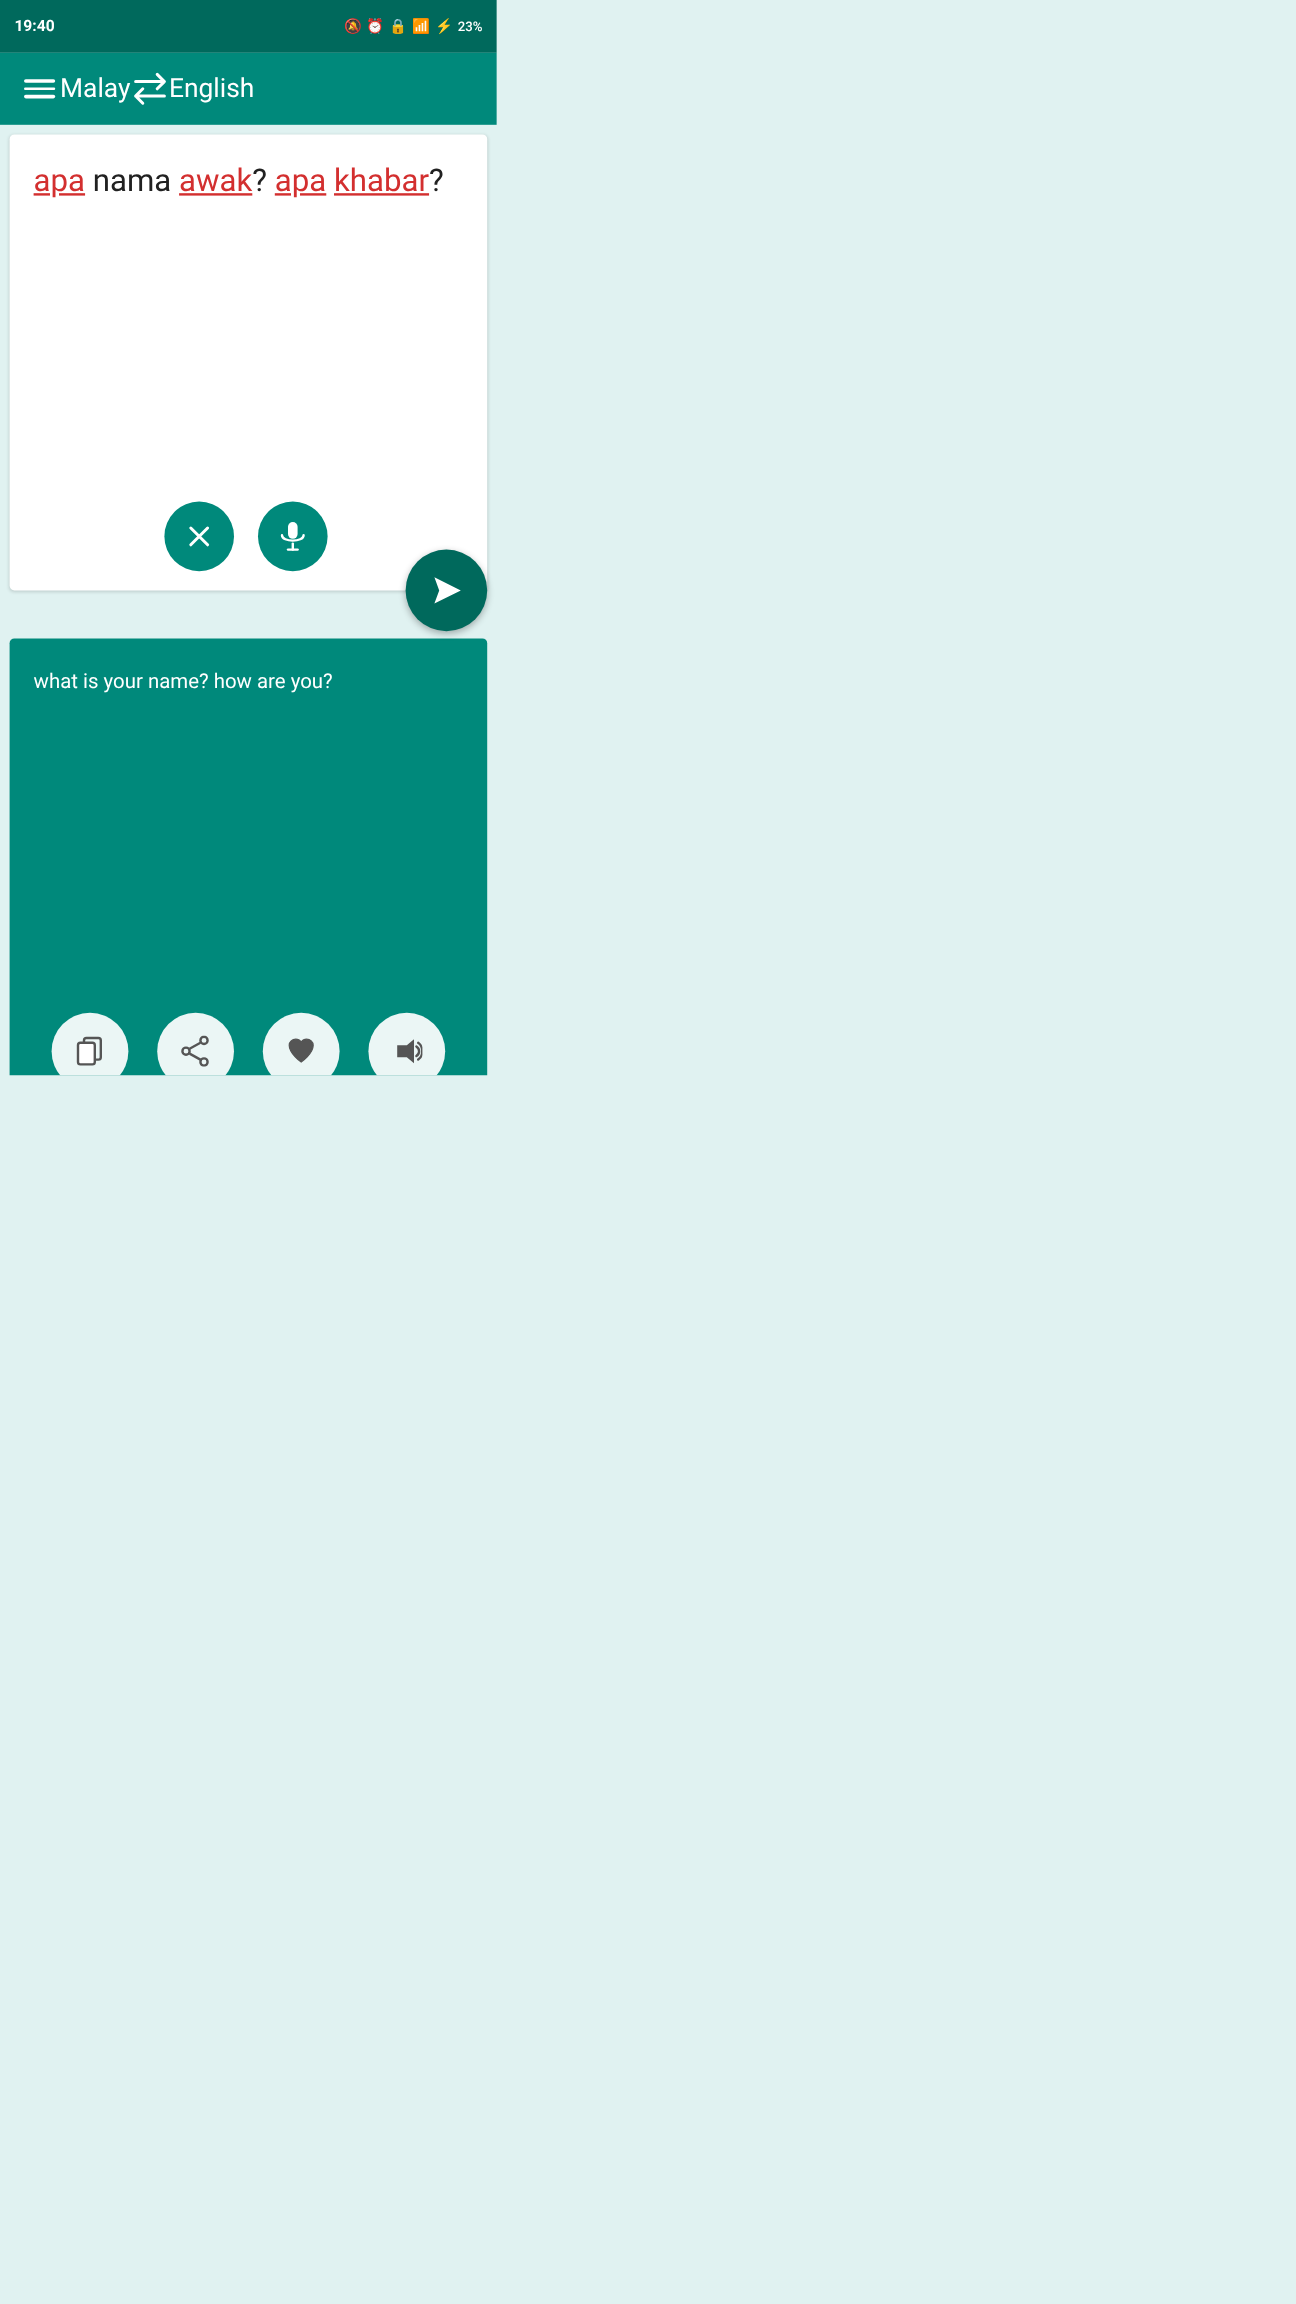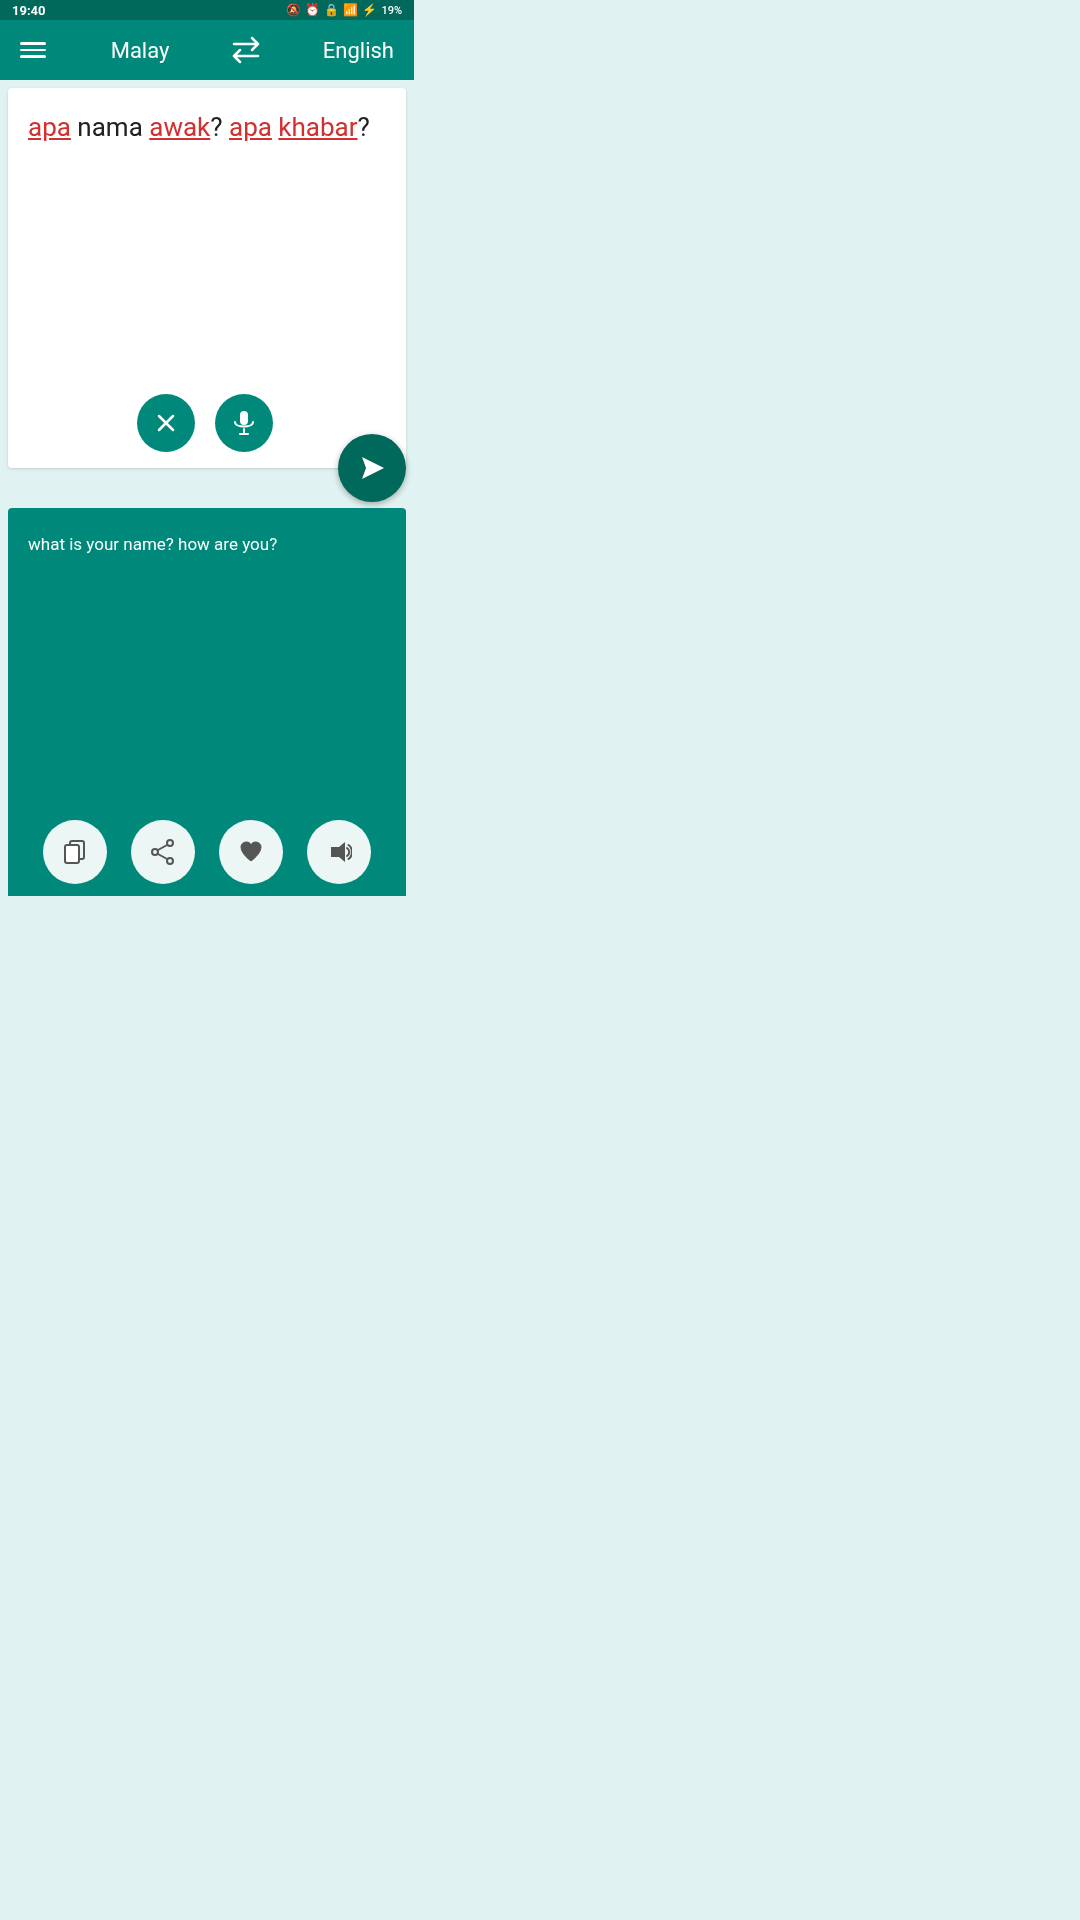--- a/index.html
+++ b/index.html
@@ -11,21 +11,21 @@
       background: #e0f2f1;
       font-family: 'Roboto', Arial, sans-serif;
       overflow: hidden;
       position: relative;
     }
 
     
     .status-bar {
       background: #00695c;
       color: white;
-      height: 20px;
+      height: 44px;
       display: flex;
       align-items: center;
       justify-content: space-between;
       padding: 0 12px;
       font-size: 13px;
       font-weight: 500;
     }
 
     .status-left { font-weight: 700; }
     .status-right {
@@ -34,21 +34,20 @@
       gap: 4px;
       font-size: 12px;
     }
 
     
     .navbar {
       background: #00897b;
       height: 60px;
       display: flex;
       align-items: center;
-      justify-content: space-between;
       padding: 0 20px;
     }
 
     .navbar-menu {
       color: white;
       font-size: 22px;
       cursor: pointer;
       display: flex;
       flex-direction: column;
       gap: 4px;
@@ -195,21 +194,21 @@
 <body>
 
 <div class="status-bar">
   <span class="status-left">19:40</span>
   <div class="status-right">
     <span>🔕</span>
     <span>⏰</span>
     <span>🔒</span>
     <span>📶</span>
     <span>⚡</span>
-    <span class="batt">19%</span>
+    <span class="batt">23%</span>
   </div>
 </div>
 
 <div class="navbar">
   <div class="navbar-menu">
     <div class="menu-line"></div>
     <div class="menu-line"></div>
     <div class="menu-line"></div>
   </div>
   <span class="navbar-lang">Malay</span>

